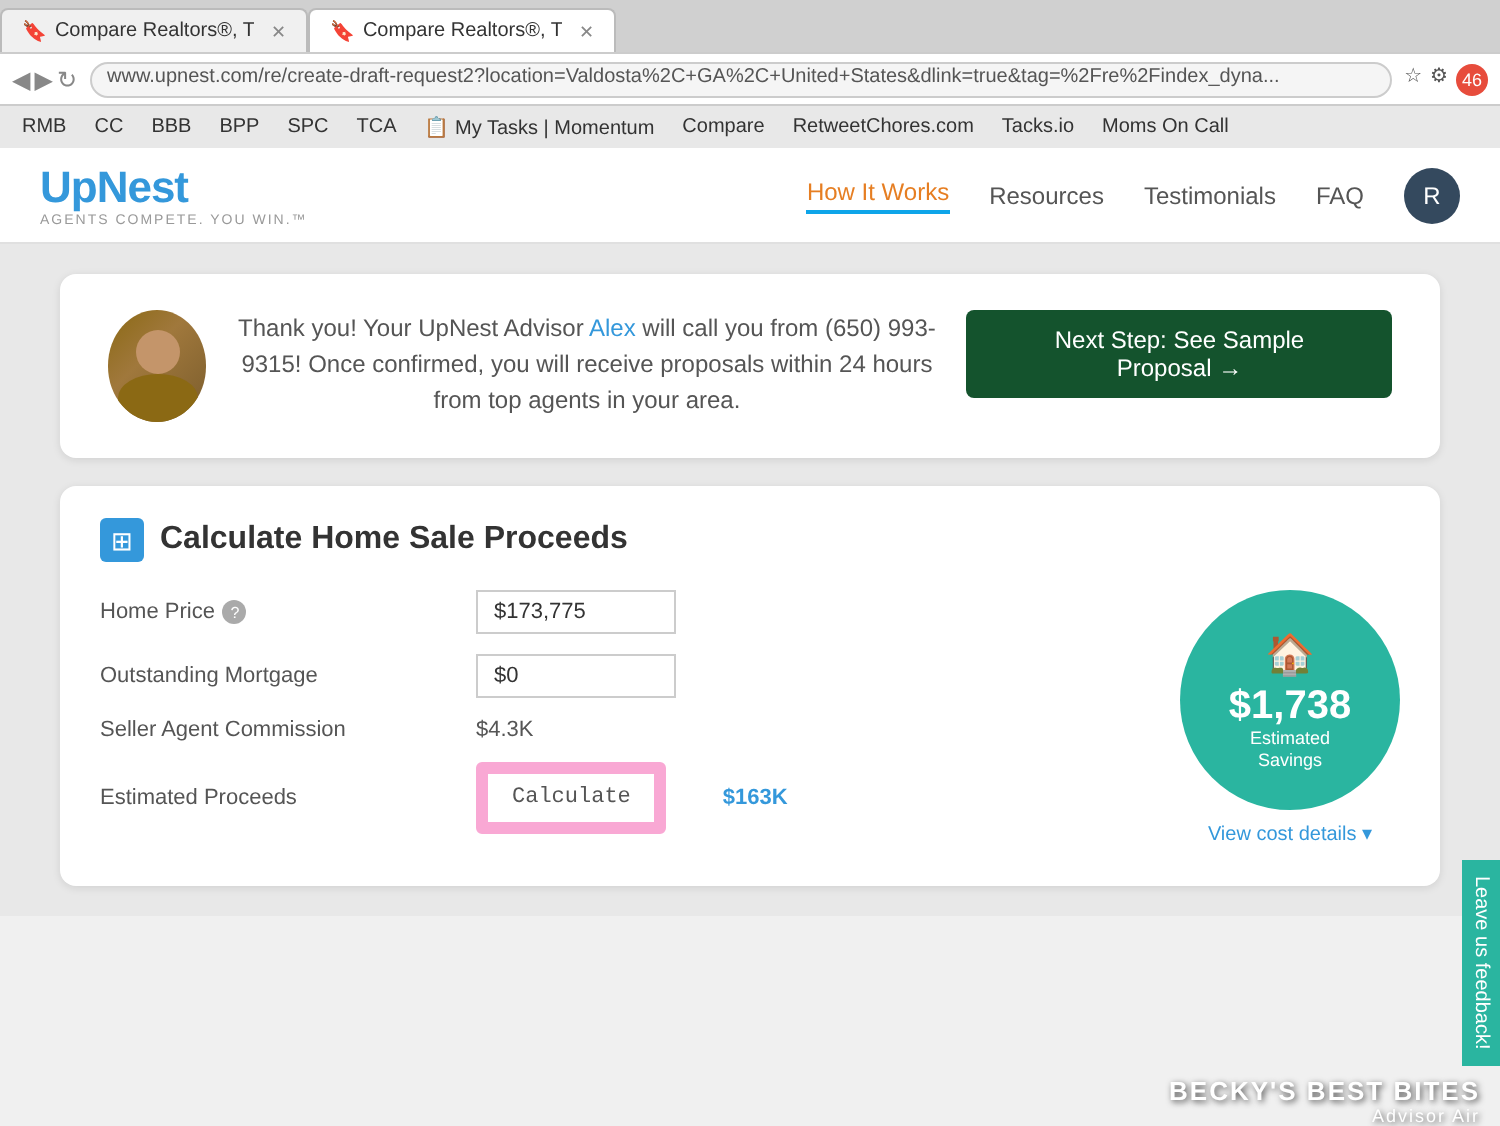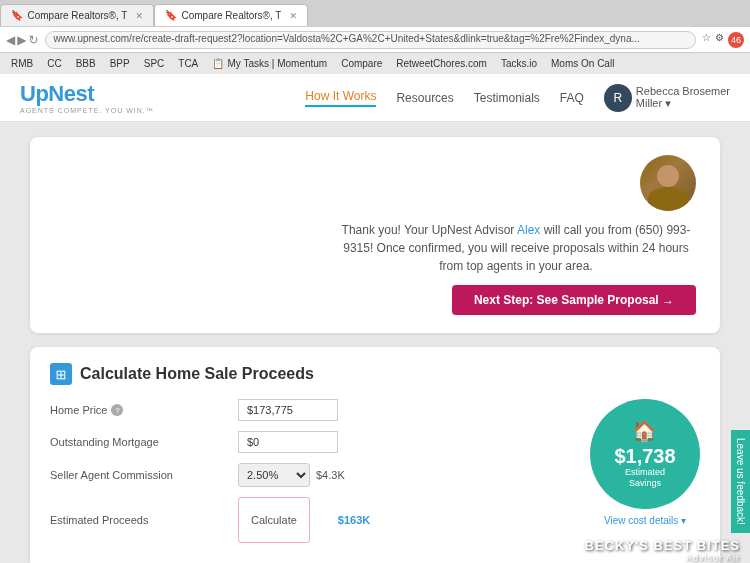--- a/index.html
+++ b/index.html
@@ -175,22 +175,22 @@
 
     
     .thank-you-card {
       background: white;
       border-radius: 8px;
       padding: 18px 24px;
       text-align: center;
       margin-bottom: 14px;
       box-shadow: 0 1px 4px rgba(0,0,0,0.1);
       display: flex;
-      flex-direction: column;
-      align-items: flex-end;
+      flex-direction: row;
+      align-items: flex-start;
       gap: 10px;
     }
     .advisor-avatar {
       width: 56px;
       height: 56px;
       border-radius: 50%;
       background: linear-gradient(135deg, #8B6914 0%, #A0783C 40%, #7a5c2c 100%);
       overflow: hidden;
       position: relative;
       display: flex;
@@ -222,28 +222,28 @@
     .thank-you-text {
       font-size: 12px;
       color: #555;
       line-height: 1.5;
       max-width: 360px;
     }
     .thank-you-text .highlight {
       color: #3498db;
     }
     .cta-button {
-      background: #be185d;
+      background: #14532d;
       color: white;
       border: none;
       border-radius: 4px;
       padding: 8px 22px;
       font-size: 12px;
       cursor: pointer;
-      font-weight: bold;
+      font-weight: normal;
     }
 
     
     .calculate-section {
       background: white;
       border-radius: 8px;
       padding: 16px 20px;
       box-shadow: 0 1px 4px rgba(0,0,0,0.1);
     }
     .section-title {
@@ -322,26 +322,27 @@
       font-size: 11px;
       width: 72px;
       color: #333;
     }
     .commission-amount {
       font-size: 11px;
       color: #555;
     }
     .calculate-btn {
       background: white;
-      border: 1px solid #f9a8d4;
+      border: 6px solid #f9a8d4;
       border-radius: 3px;
-      padding: 16px 12px;
+      padding: 6px 12px;
       font-size: 11px;
       color: #555;
       cursor: pointer;
+      font-family: Liberation Mono, monospace;
     }
     .proceeds-amount {
       font-size: 11px;
       color: #3498db;
       font-weight: bold;
     }
 
     
     .savings-circle {
       width: 110px;
@@ -465,24 +466,20 @@
       <span class="logo-text">UpNest</span>
       <span class="logo-tagline">AGENTS COMPETE. YOU WIN.™</span>
     </div>
     <div class="header-nav">
       <a class="nav-link active">How It Works</a>
       <a class="nav-link">Resources</a>
       <a class="nav-link">Testimonials</a>
       <a class="nav-link">FAQ</a>
       <div class="user-menu">
         <div class="user-avatar">R</div>
-        <div style="display:flex;flex-direction:column;">
-          <span class="user-name">Rebecca Brosemer</span>
-          <span class="user-name">Miller ▾</span>
-        </div>
       </div>
     </div>
   </div>
 
   <div class="main-content">
 
     <div class="thank-you-card">
       <div class="advisor-avatar"></div>
       <p class="thank-you-text">
         <span>Thank you! Your UpNest Advisor </span><span class="highlight">Alex</span><span> will call you from </span><span>(650) 993-9315!</span><span> Once confirmed, you will receive proposals within 24 hours from top agents in your area.</span>
@@ -512,24 +509,20 @@
               <span>Outstanding Mortgage</span>
             </div>
             <input class="form-input" value="$0" style="">
           </div>
 
           <div class="form-row">
             <div class="form-label">
               <span>Seller Agent Commission</span>
             </div>
             <div class="commission-row">
-              <select class="commission-select">
-                <option>2.50%</option>
-                <option>3.00%</option>
-              </select>
               <span class="commission-amount">$4.3K</span>
             </div>
           </div>
 
           <div class="form-row">
             <div class="form-label">
               <span>Estimated Proceeds</span>
             </div>
             <button class="calculate-btn">Calculate</button>
             <span class="proceeds-amount">$163K</span>

